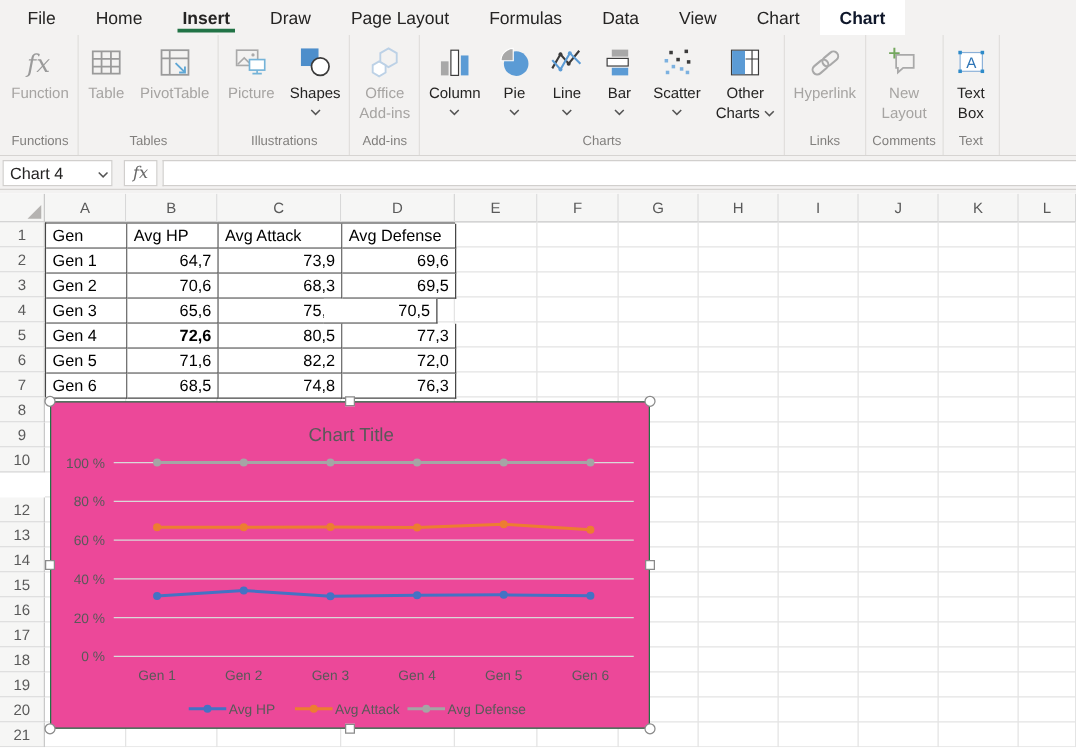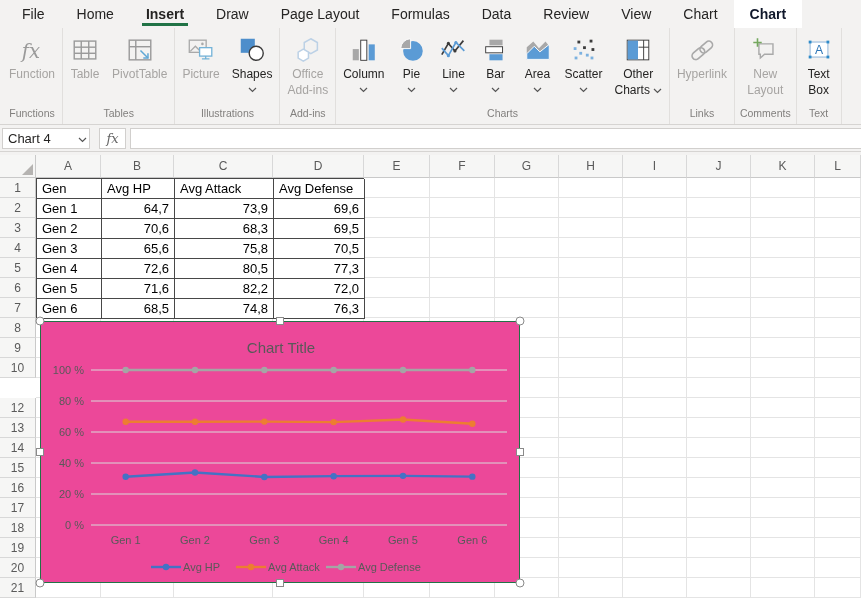--- a/index.html
+++ b/index.html
@@ -74,21 +74,20 @@
 
 <div class="app">
   <div class="menubar">
       <div class="tab">File</div>
       <div class="tab">Home</div>
       <div class="tab active">Insert</div>
       <div class="tab">Draw</div>
       <div class="tab">Page Layout</div>
       <div class="tab">Formulas</div>
       <div class="tab">Data</div>
-      <div class="tab">Review</div>
       <div class="tab">View</div>
       <div class="tab">Chart</div>
       <div class="tab contextual">Chart</div>
     </div>
   <div class="ribbon">
       <div class="rb-group">
         <div class="rb-row">
           <div class="rb-btn disabled">
             <div class="rb-icon">
               <svg viewBox="0 0 32 32">
@@ -242,34 +241,20 @@
           </div>
           <div class="rb-btn">
             <div class="rb-icon">
               <svg viewBox="0 0 32 32">
                 <rect x="9" y="5" width="14" height="6" fill="#a8a8a8"></rect>
                 <rect x="5" y="12.5" width="18" height="6.5" fill="#fff" stroke="#3b3b3b"></rect>
                 <rect x="9" y="20.5" width="14" height="6.5" fill="#5b9bd5"></rect>
               </svg>
             </div>
             <div class="rb-label">Bar</div>
-            <div class="rb-chev">
-              <svg width="9" height="6" viewBox="0 0 9 6">
-                <polyline points="1,1 4.5,4.5 8,1" fill="none" stroke="#555" stroke-width="1.2"></polyline>
-              </svg>
-            </div>
-          </div>
-          <div class="rb-btn">
-            <div class="rb-icon">
-              <svg viewBox="0 0 32 32">
-                <path d="M4 26 V13 l7-6 6 7 7-7 4 5 v14 z" fill="#a8a8a8"></path>
-                <path d="M4 26 v-6 l8-8 6 6 10-8 v16 z" fill="#5b9bd5" stroke="#fff" stroke-width="1"></path>
-              </svg>
-            </div>
-            <div class="rb-label">Area</div>
             <div class="rb-chev">
               <svg width="9" height="6" viewBox="0 0 9 6">
                 <polyline points="1,1 4.5,4.5 8,1" fill="none" stroke="#555" stroke-width="1.2"></polyline>
               </svg>
             </div>
           </div>
           <div class="rb-btn">
             <div class="rb-icon">
               <svg viewBox="0 0 32 32">
                 <g fill="#3b3b3b">
@@ -460,23 +445,23 @@
         <div class="dcell num" style="left: 65px; top: 20px; width: 73px; height: 20px;">64,7</div>
         <div class="dcell num" style="left: 138px; top: 20px; width: 99px; height: 20px;">73,9</div>
         <div class="dcell num" style="left: 237px; top: 20px; width: 91px; height: 20px;">69,6</div>
         <div class="dcell" style="left: 0px; top: 40px; width: 65px; height: 20px;">Gen 2</div>
         <div class="dcell num" style="left: 65px; top: 40px; width: 73px; height: 20px;">70,6</div>
         <div class="dcell num" style="left: 138px; top: 40px; width: 99px; height: 20px;">68,3</div>
         <div class="dcell num" style="left: 237px; top: 40px; width: 91px; height: 20px;">69,5</div>
         <div class="dcell" style="left: 0px; top: 60px; width: 65px; height: 20px;">Gen 3</div>
         <div class="dcell num" style="left: 65px; top: 60px; width: 73px; height: 20px;">65,6</div>
         <div class="dcell num" style="left: 138px; top: 60px; width: 99px; height: 20px;">75,8</div>
-        <div class="dcell num" style="left: 237px; top: 60px; width: 91px; height: 20px;">70,5</div>
+        <div class="dcell num" style="left: 222px; top: 60px; width: 91px; height: 20px;">70,5</div>
         <div class="dcell" style="left: 0px; top: 80px; width: 65px; height: 20px;">Gen 4</div>
-        <div class="dcell num" style="left: 65px; top: 80px; width: 73px; height: 20px;">72,6</div>
+        <div class="dcell num" style="left: 65px; top: 80px; width: 73px; height: 20px; font-weight: bold;">72,6</div>
         <div class="dcell num" style="left: 138px; top: 80px; width: 99px; height: 20px;">80,5</div>
         <div class="dcell num" style="left: 237px; top: 80px; width: 91px; height: 20px;">77,3</div>
         <div class="dcell" style="left: 0px; top: 100px; width: 65px; height: 20px;">Gen 5</div>
         <div class="dcell num" style="left: 65px; top: 100px; width: 73px; height: 20px;">71,6</div>
         <div class="dcell num" style="left: 138px; top: 100px; width: 99px; height: 20px;">82,2</div>
         <div class="dcell num" style="left: 237px; top: 100px; width: 91px; height: 20px;">72,0</div>
         <div class="dcell" style="left: 0px; top: 120px; width: 65px; height: 20px;">Gen 6</div>
         <div class="dcell num" style="left: 65px; top: 120px; width: 73px; height: 20px;">68,5</div>
         <div class="dcell num" style="left: 138px; top: 120px; width: 99px; height: 20px;">74,8</div>
         <div class="dcell num" style="left: 237px; top: 120px; width: 91px; height: 20px;">76,3</div>

